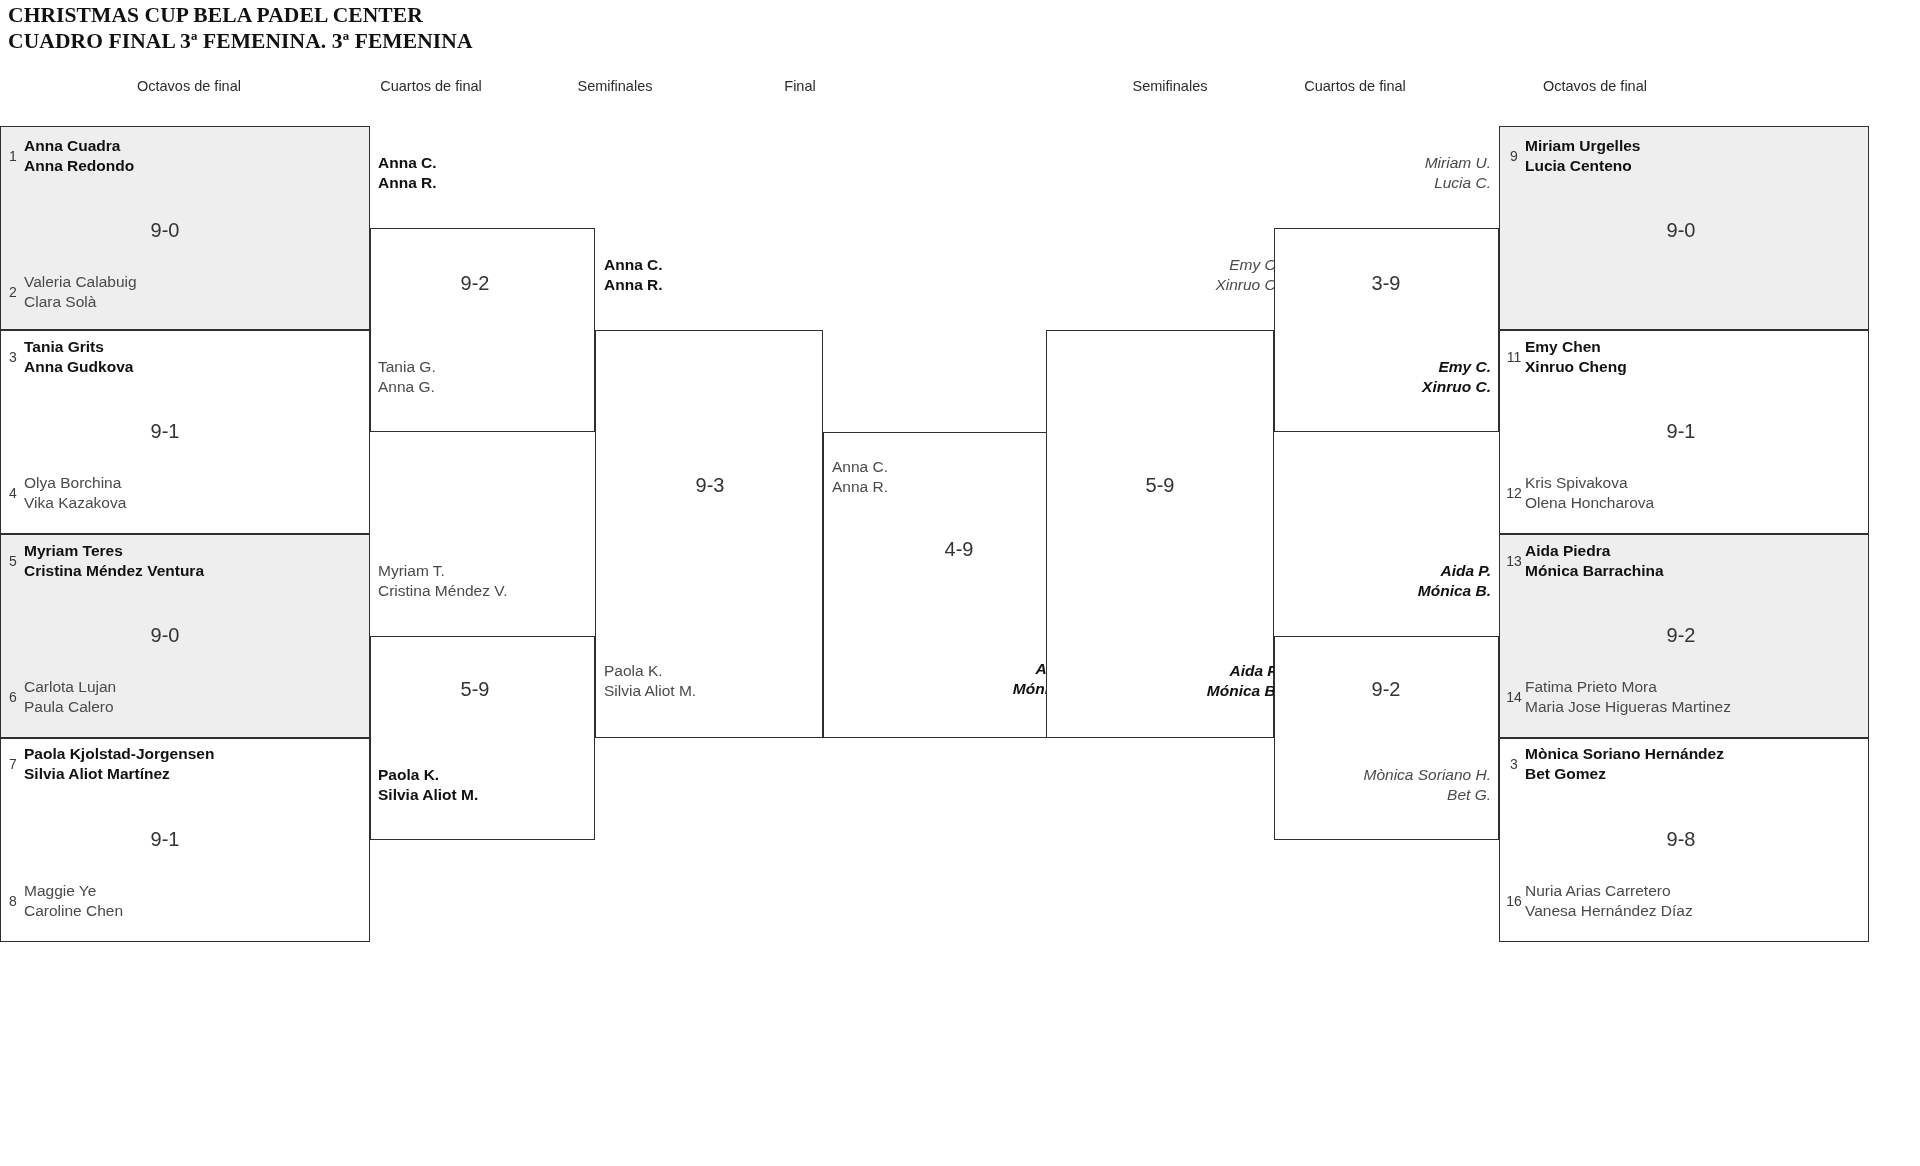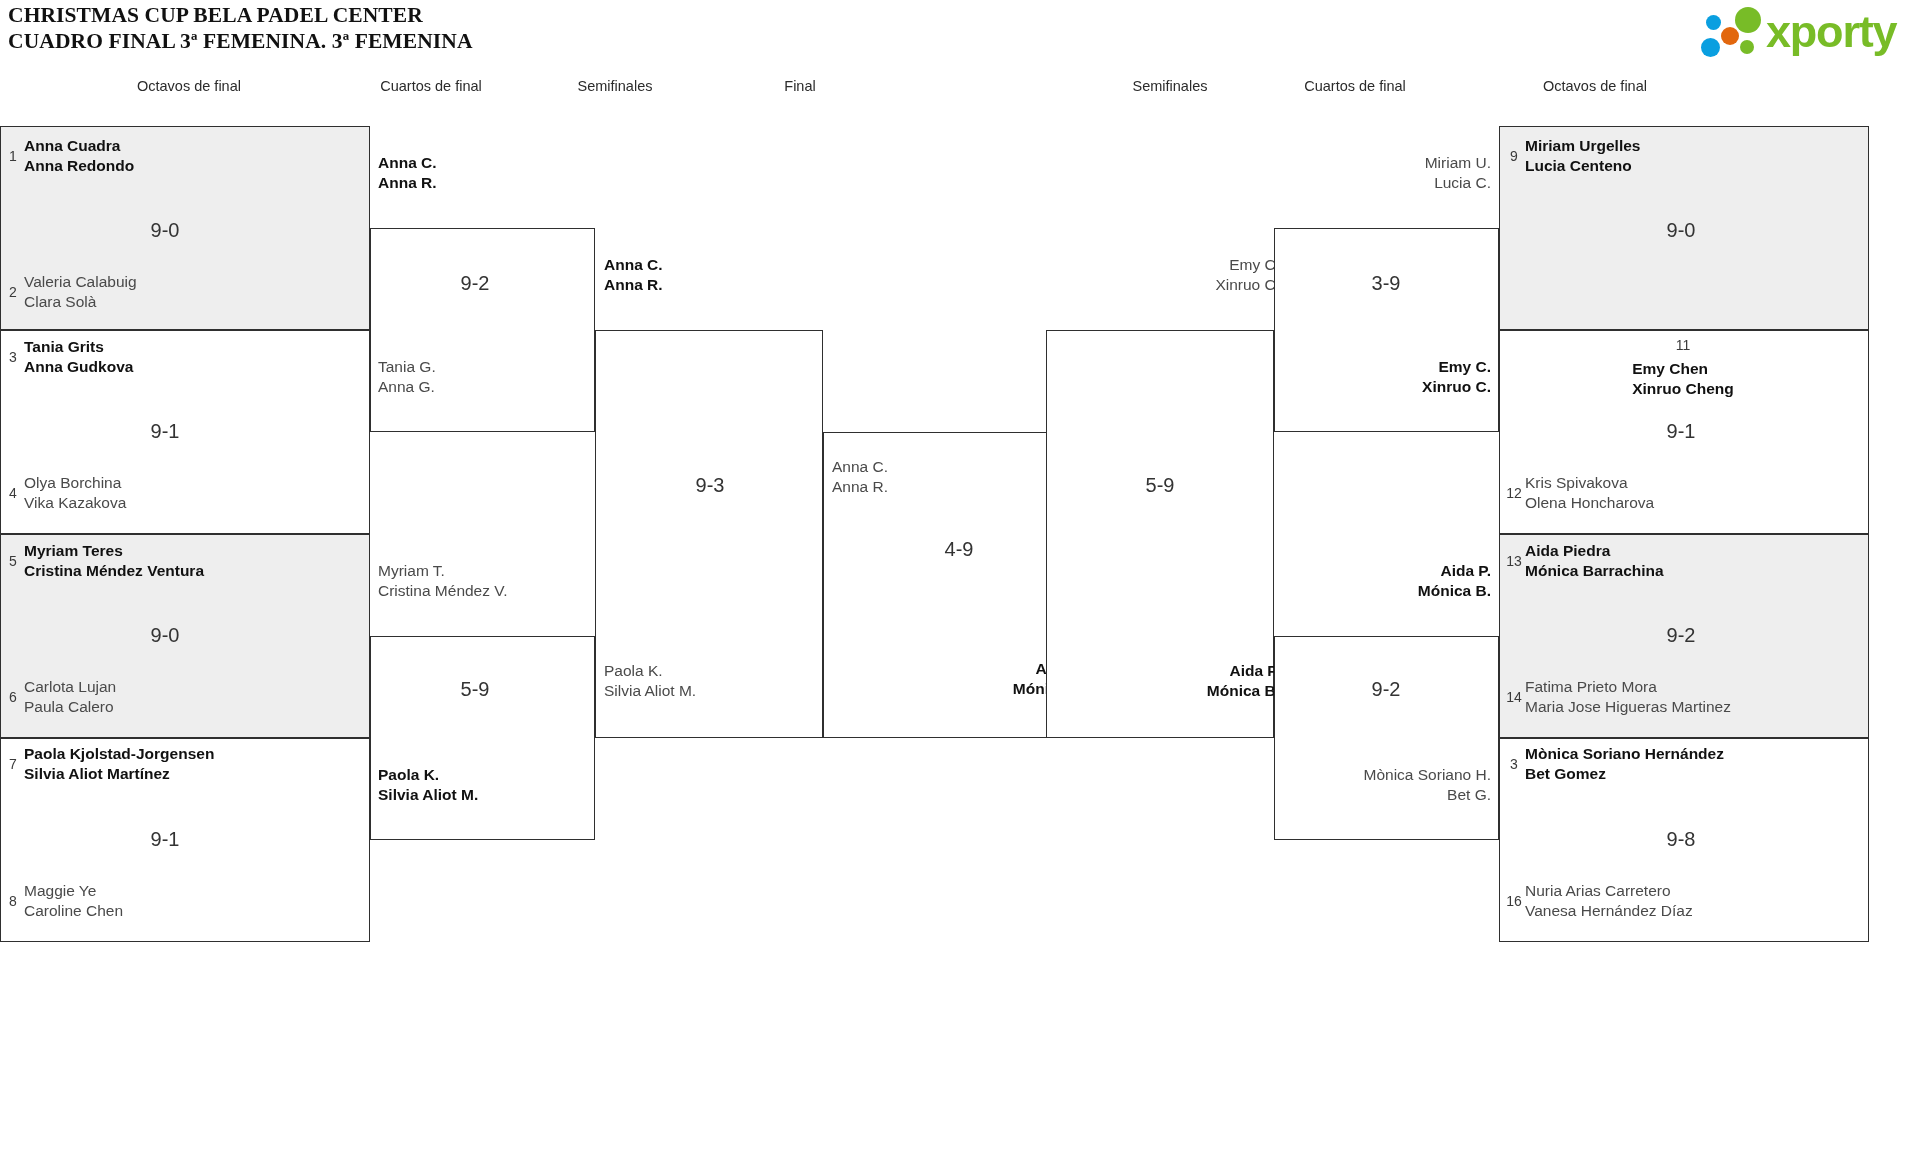--- a/index.html
+++ b/index.html
@@ -105,51 +105,41 @@
 
   
   .team-label {
     position: absolute;
     font-size: 15.5px;
     line-height: 19.5px;
     white-space: nowrap;
   }
   .team-label.winner { font-weight: bold; color: #111111; }
   .team-label.loser  { font-weight: normal; color: #4a4a4a; }
-  .team-label.align-right { text-align: right; }
+  .team-label.align-right { text-align: right; font-style: italic; }
   .team-label span { display: block; }
 
   
   .score {
     position: absolute;
     font-size: 20px;
     color: #333333;
     text-align: center;
     white-space: nowrap;
   }
 </style>
 </head>
 <body>
 
 <div id="header">
   <div id="title-block">
     <span id="title-line1">CHRISTMAS CUP BELA PADEL CENTER</span>
     <span id="title-line2">CUADRO FINAL 3ª FEMENINA. 3ª FEMENINA</span>
   </div>
 
-  <div id="logo">
-    <div id="logo-dots">
-      <span class="dot" id="dot-blue-sm"></span>
-      <span class="dot" id="dot-blue-lg"></span>
-      <span class="dot" id="dot-orange"></span>
-      <span class="dot" id="dot-green-lg"></span>
-      <span class="dot" id="dot-green-sm"></span>
-    </div>
-    <div id="logo-word">xporty</div>
-  </div>
 </div>
 
 <div class="round-label" style="left:64px;  width:250px;">Octavos de final</div>
 <div class="round-label" style="left:306px; width:250px;">Cuartos de final</div>
 <div class="round-label" style="left:490px; width:250px;">Semifinales</div>
 <div class="round-label" style="left:675px; width:250px;">Final</div>
 <div class="round-label" style="left:1045px;width:250px;">Semifinales</div>
 <div class="round-label" style="left:1230px;width:250px;">Cuartos de final</div>
 <div class="round-label" style="left:1470px;width:250px;">Octavos de final</div>
 
@@ -313,21 +303,21 @@
 
   <div class="entry left" style="left:1503px; top:136px; width:360px;">
     <span class="seed">9</span>
     <span class="names winner">
       <span>Miriam Urgelles</span>
       <span>Lucia Centeno</span>
     </span>
   </div>
   <div class="score" style="left:1636px; top:219px; width:90px;">9-0</div>
 
-  <div class="entry left" style="left:1503px; top:337px; width:360px;flex-direction:column;">
+  <div class="entry left" style="left:1503px; top:337px; width:360px;">
     <span class="seed">11</span>
     <span class="names winner">
       <span>Emy Chen</span>
       <span>Xinruo Cheng</span>
     </span>
   </div>
   <div class="entry left" style="left:1503px; top:473px; width:360px;">
     <span class="seed">12</span>
     <span class="names loser">
       <span>Kris Spivakova</span>

